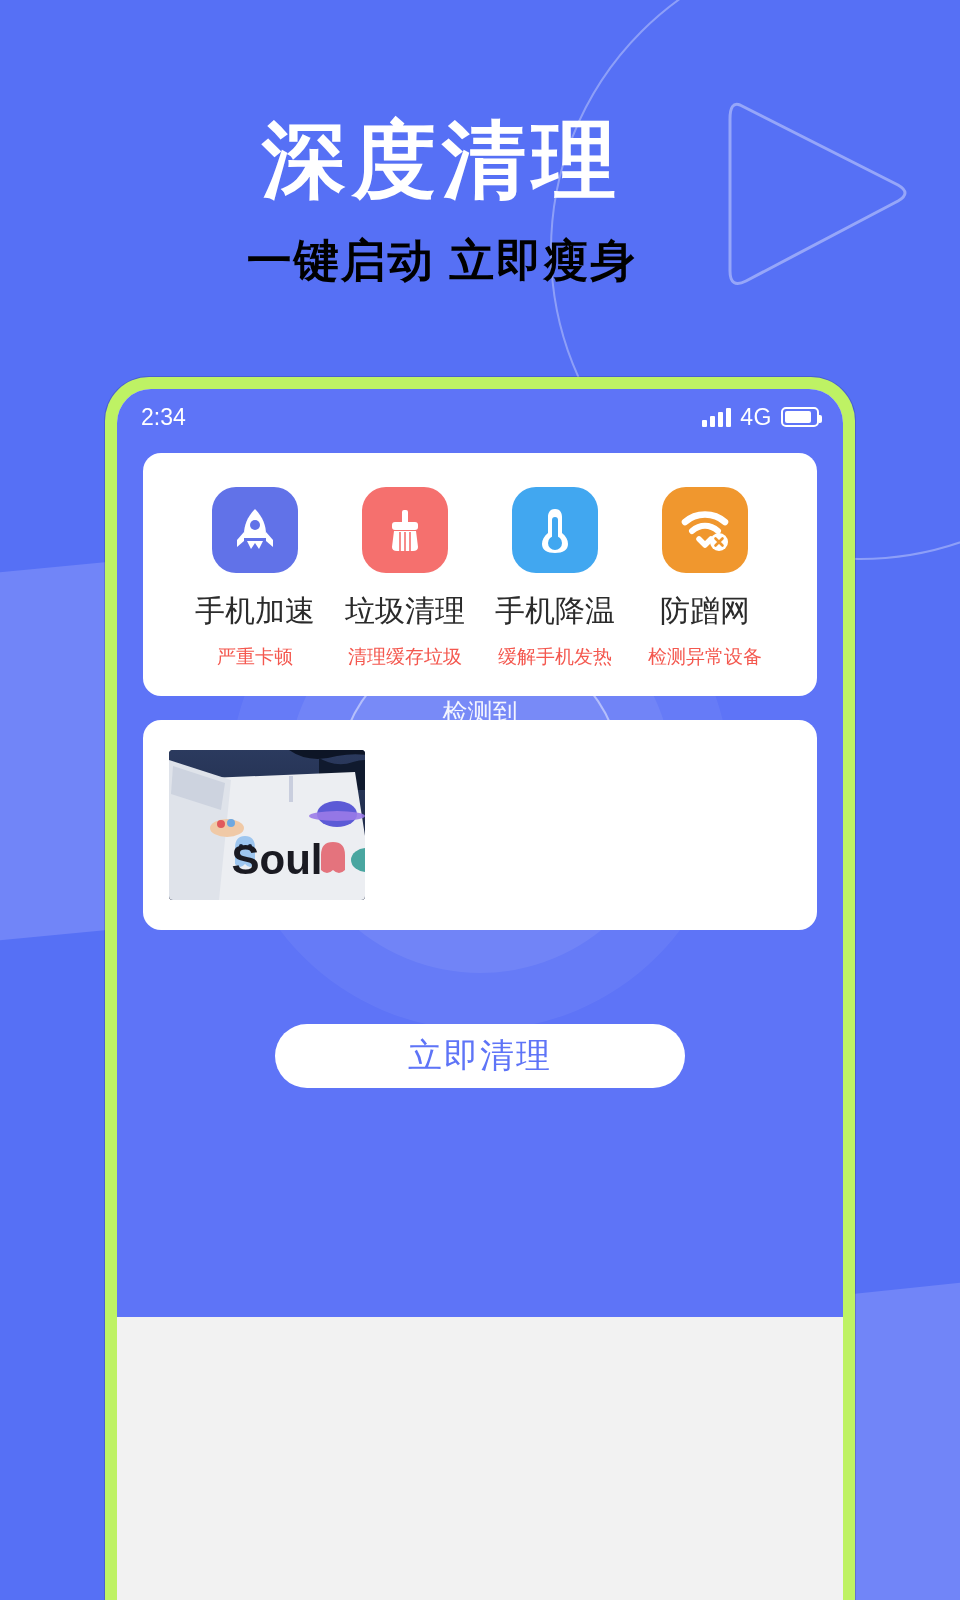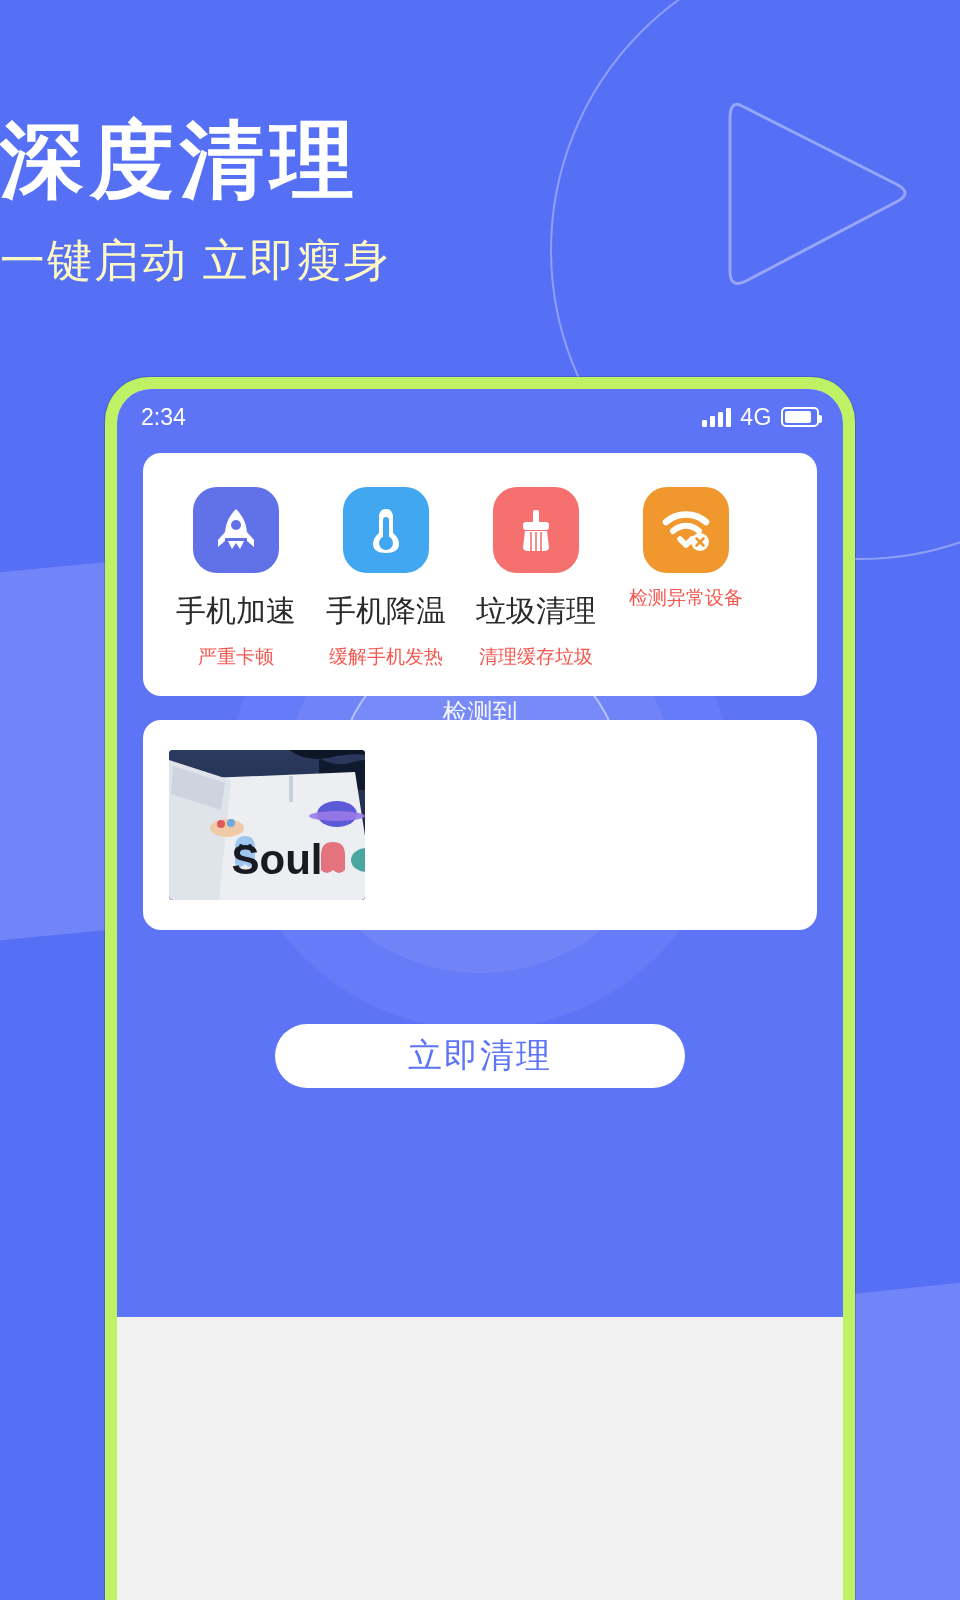--- a/index.html
+++ b/index.html
@@ -22,27 +22,27 @@
     background:#7185F8;
     transform:skewY(-6deg);
   }
   .bg-circle {
     position:absolute; right:-210px; top:-60px; width:620px; height:620px;
     border:2px solid rgba(255,255,255,0.33); border-radius:50%;
   }
   .bg-play { position:absolute; right:44px; top:75px; width:200px; height:230px; }
 
   
-  .promo { position:absolute; left:0; top:0; width:884px; text-align:left; z-index:3; }
+  .promo { position:absolute; left:0; top:0; width:884px; text-align:center; z-index:3; }
   .promo-title {
     margin-top:118px; color:#fff; font-size:84px; font-weight:bold;
     letter-spacing:6px; line-height:1;
   }
   .promo-sub {
-    margin-top:36px; color:#fef9c3; font-size:45px; font-weight:normal;
+    margin-top:36px; color:#000000; font-size:45px; font-weight:bold;
     letter-spacing:2px; line-height:1;
   }
 
   
   .phone {
     position:absolute; left:105px; top:377px; width:750px; height:1223px;
     background:#bef264;
     border-radius:44px 44px 0 0;
     padding:12px 12px 0 12px;
     z-index:4;
@@ -111,21 +111,21 @@
     width:410px; height:64px; border-radius:42px; background:#fff;
     color:#5E74F7; font-size:34px; display:flex; align-items:center; justify-content:center;
     letter-spacing:2px; border:none; cursor:pointer;
     font-family:inherit;
   }
 
   
   .card {
     position:relative; z-index:6; margin:64px 26px 0 26px; background:#fff;
     border-radius:18px; padding:34px 18px 26px 18px;
-    display:flex; justify-content:flex-start;
+    display:flex; justify-content:center;
   }
   .feat { width:150px; text-align:center; }
   .feat-icon {
     width:86px; height:86px; border-radius:24px; margin:0 auto;
     display:flex; align-items:center; justify-content:center;
   }
   .feat-name { margin-top:18px; font-size:30px; color:#2b2b2b; }
   .feat-desc { margin-top:12px; font-size:19px; color:#F4584F; }
 
   
@@ -211,54 +211,55 @@
             <path d="M14 27 L7 35 L7 42 L14 36 Z" fill="#fff"></path>
             <path d="M36 27 L43 35 L43 42 L36 36 Z" fill="#fff"></path>
             <path d="M17 36 L21 44 L25 38 L29 44 L33 36 Z" fill="#fff"></path>
           </svg>
         </div>
         <div class="feat-name">手机加速</div>
         <div class="feat-desc">严重卡顿</div>
       </div>
 
       <div class="feat">
-        <div class="feat-icon" style="background:#41A7F0">
-          <svg width="50" height="50" viewBox="0 0 50 50">
-            <path d="M25 4 C19 4 18 9 18 12 L18 28 C14 31 12 35 12 39 C12 45 17 48 25 48 C33 48 38 45 38 39 C38 35 36 31 32 28 L32 12 C32 9 31 4 25 4 Z" fill="#fff"></path>
-            <circle cx="25" cy="38" r="7" fill="#41A7F0"></circle>
-            <rect x="22" y="12" width="6" height="24" rx="3" fill="#41A7F0"></rect>
-          </svg>
-        </div>
-        <div class="feat-name">手机降温</div>
-        <div class="feat-desc">缓解手机发热</div>
-      </div>
-
-      <div class="feat">
         <div class="feat-icon" style="background:#F5706E">
           <svg width="50" height="50" viewBox="0 0 50 50">
             <rect x="22" y="5" width="6" height="14" rx="2" fill="#fff"></rect>
             <rect x="12" y="17" width="26" height="8" rx="3" fill="#fff"></rect>
             <path d="M14 26 L36 26 L38 42 Q38 46 33 46 L17 46 Q12 46 12 42 Z" fill="#fff"></path>
             <path d="M20 27 L20 46 M25 27 L25 46 M30 27 L30 46" stroke="#F5706E" stroke-width="1.6"></path>
           </svg>
         </div>
         <div class="feat-name">垃圾清理</div>
         <div class="feat-desc">清理缓存垃圾</div>
+      </div>
+
+      <div class="feat">
+        <div class="feat-icon" style="background:#41A7F0">
+          <svg width="50" height="50" viewBox="0 0 50 50">
+            <path d="M25 4 C19 4 18 9 18 12 L18 28 C14 31 12 35 12 39 C12 45 17 48 25 48 C33 48 38 45 38 39 C38 35 36 31 32 28 L32 12 C32 9 31 4 25 4 Z" fill="#fff"></path>
+            <circle cx="25" cy="38" r="7" fill="#41A7F0"></circle>
+            <rect x="22" y="12" width="6" height="24" rx="3" fill="#41A7F0"></rect>
+          </svg>
+        </div>
+        <div class="feat-name">手机降温</div>
+        <div class="feat-desc">缓解手机发热</div>
       </div>
 
       <div class="feat">
         <div class="feat-icon" style="background:#F0972E">
           <svg width="52" height="52" viewBox="0 0 52 52">
             <path d="M6 18 C17 8 35 8 46 18" stroke="#fff" stroke-width="6.5" fill="none" stroke-linecap="round"></path>
             <path d="M13 27 C21 20 31 20 39 27" stroke="#fff" stroke-width="6" fill="none" stroke-linecap="round"></path>
             <path d="M20 35 L26 41 L32 35" stroke="#fff" stroke-width="5.5" fill="none" stroke-linecap="round" stroke-linejoin="round"></path>
             <circle cx="40" cy="38" r="9" fill="#fff"></circle>
             <path d="M36.5 34.5 L43.5 41.5 M43.5 34.5 L36.5 41.5" stroke="#F0972E" stroke-width="2.6" stroke-linecap="round"></path>
           </svg>
         </div>
+        <div class="feat-name">防蹭网</div>
         <div class="feat-desc">检测异常设备</div>
       </div>
     </div>
 
     <div class="ad-card">
       <div class="ad-thumb">
         <svg width="222" height="150" viewBox="0 0 222 150">
           <defs>
             <linearGradient id="sky" x1="0" y1="0" x2="0" y2="1">
               <stop offset="0%" stop-color="#2b3a5e"></stop>

